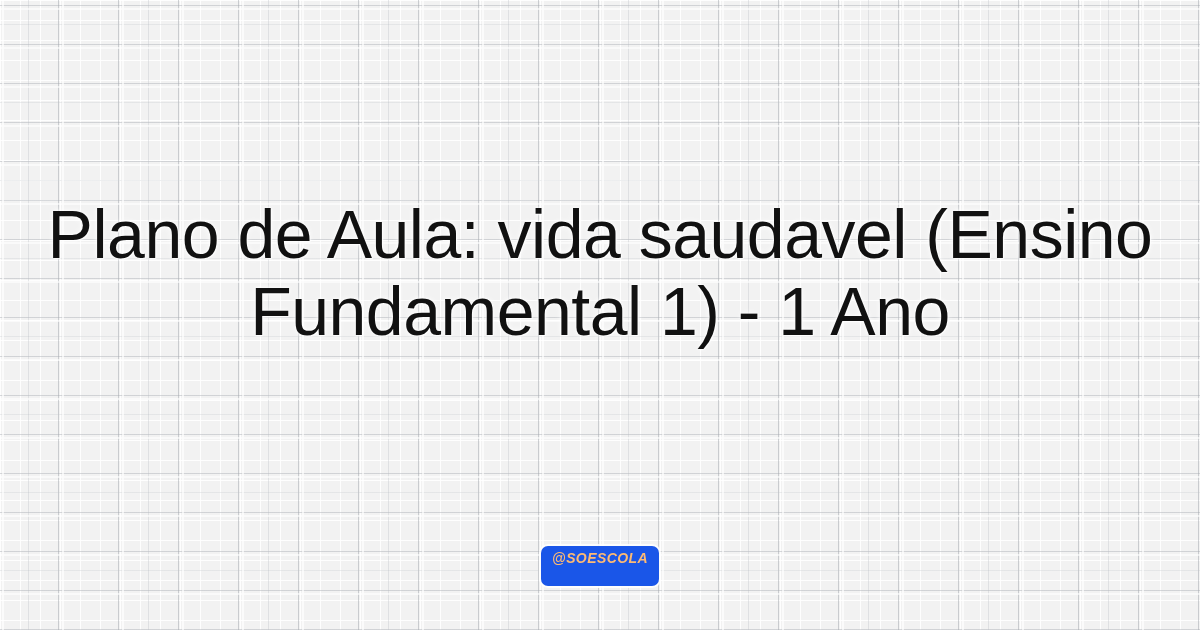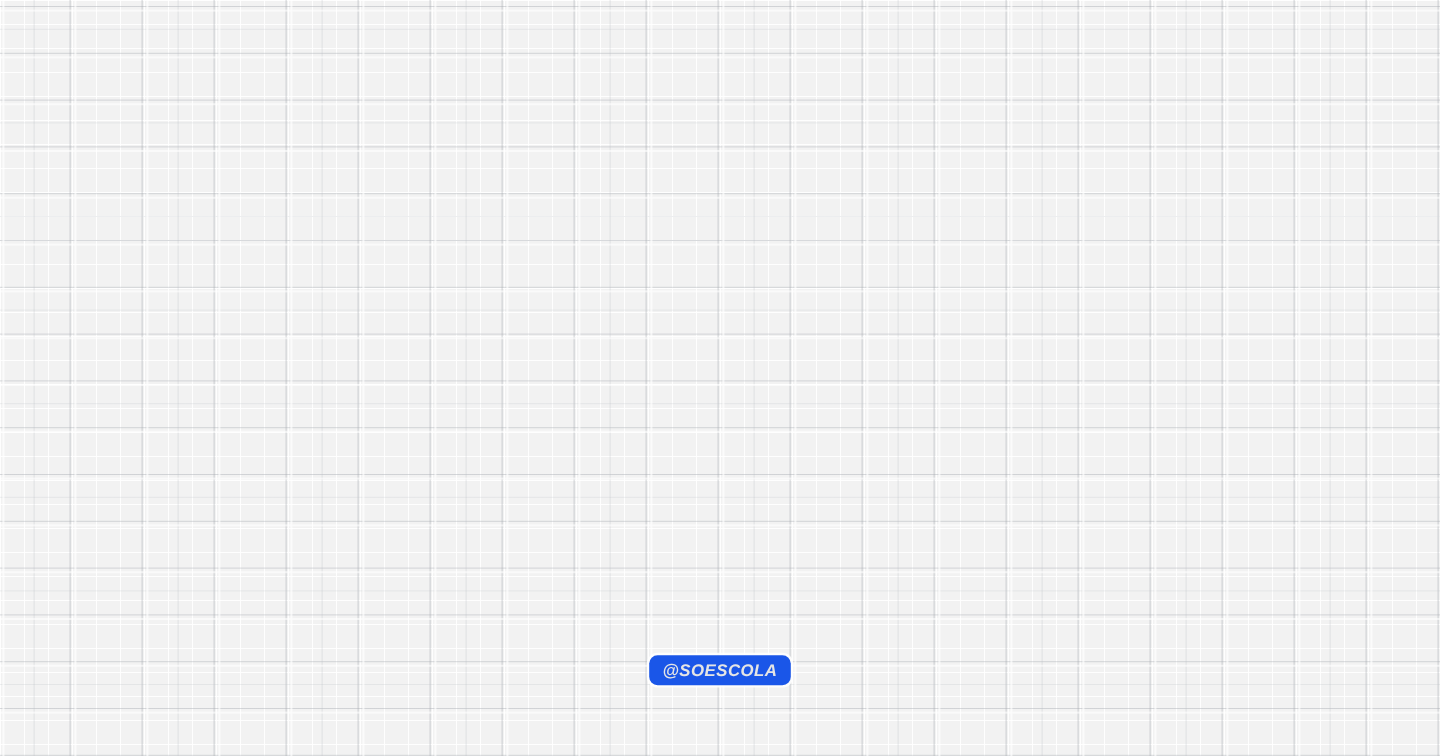--- a/index.html
+++ b/index.html
@@ -106,42 +106,45 @@
     position: absolute;
     left: 0;
     right: 0;
     top: 546px;
     text-align: center;
   }
 
   .badge {
     display: inline-block;
     background-color: #1a56e8;
-    color: #e5e5e5;
+    color: #fdba74;
     font-family: "Liberation Sans", sans-serif;
     font-size: 14px;
     font-weight: bold;
     font-style: italic;
     letter-spacing: 0.4px;
     line-height: 25px;
-    height: 25px;
+    height: 40px;
     padding: 0 11px;
     border-radius: 7px;
     box-shadow: 0 0 0 2px rgba(255,255,255,0.85);
     white-space: nowrap;
   }
 </style>
 </head>
 <body>
 
 <div class="canvas">
 
   <div class="grid-fine"></div>
   <div class="grid-major"></div>
   <div class="grid-secondary"></div>
   <div class="grid-highlight"></div>
 
+  <div class="title-wrap">
+    <h1 class="title">Plano de Aula: vida saudavel (Ensino Fundamental 1) - 1 Ano</h1>
+  </div>
 
   <div class="badge-wrap">
     <span class="badge">@SOESCOLA</span>
   </div>
 
 </div>
 
 </body></html>

